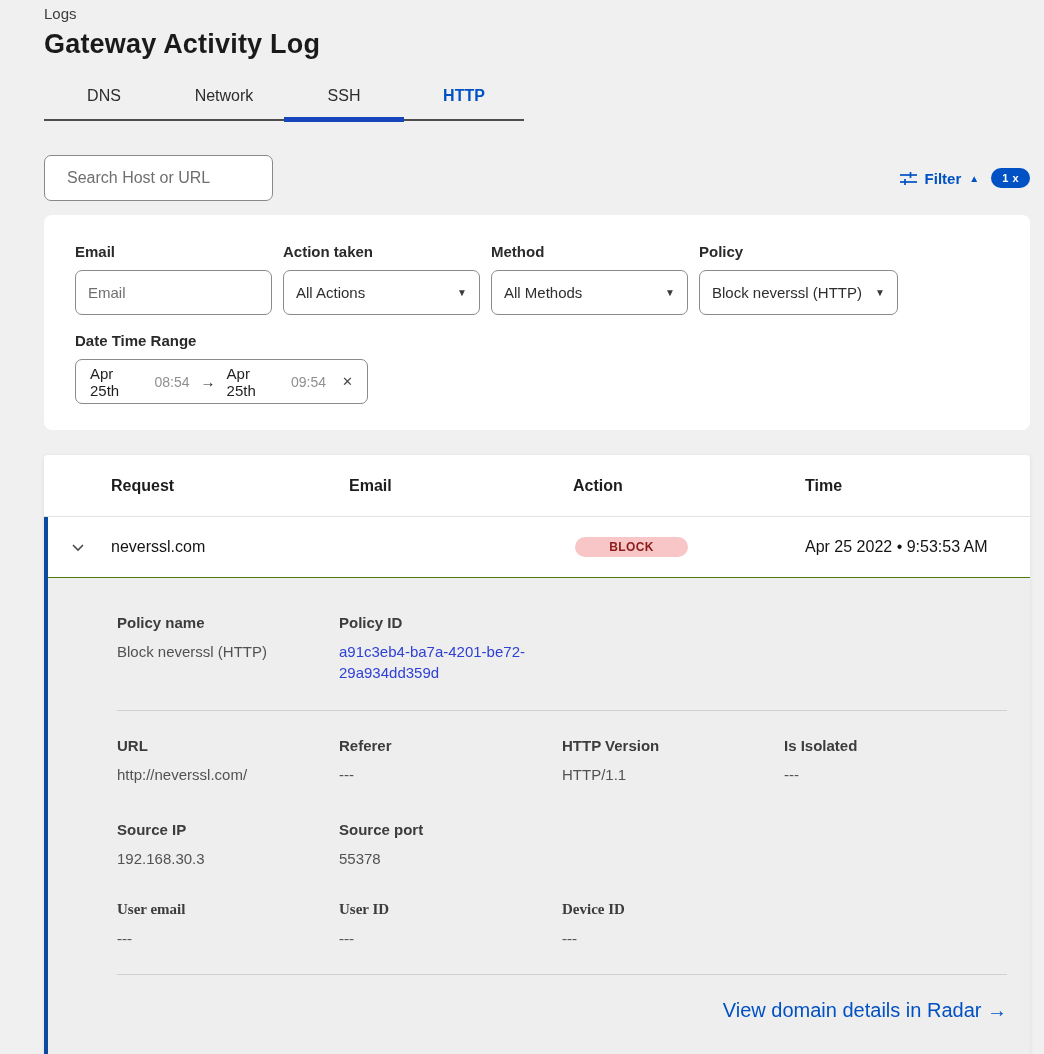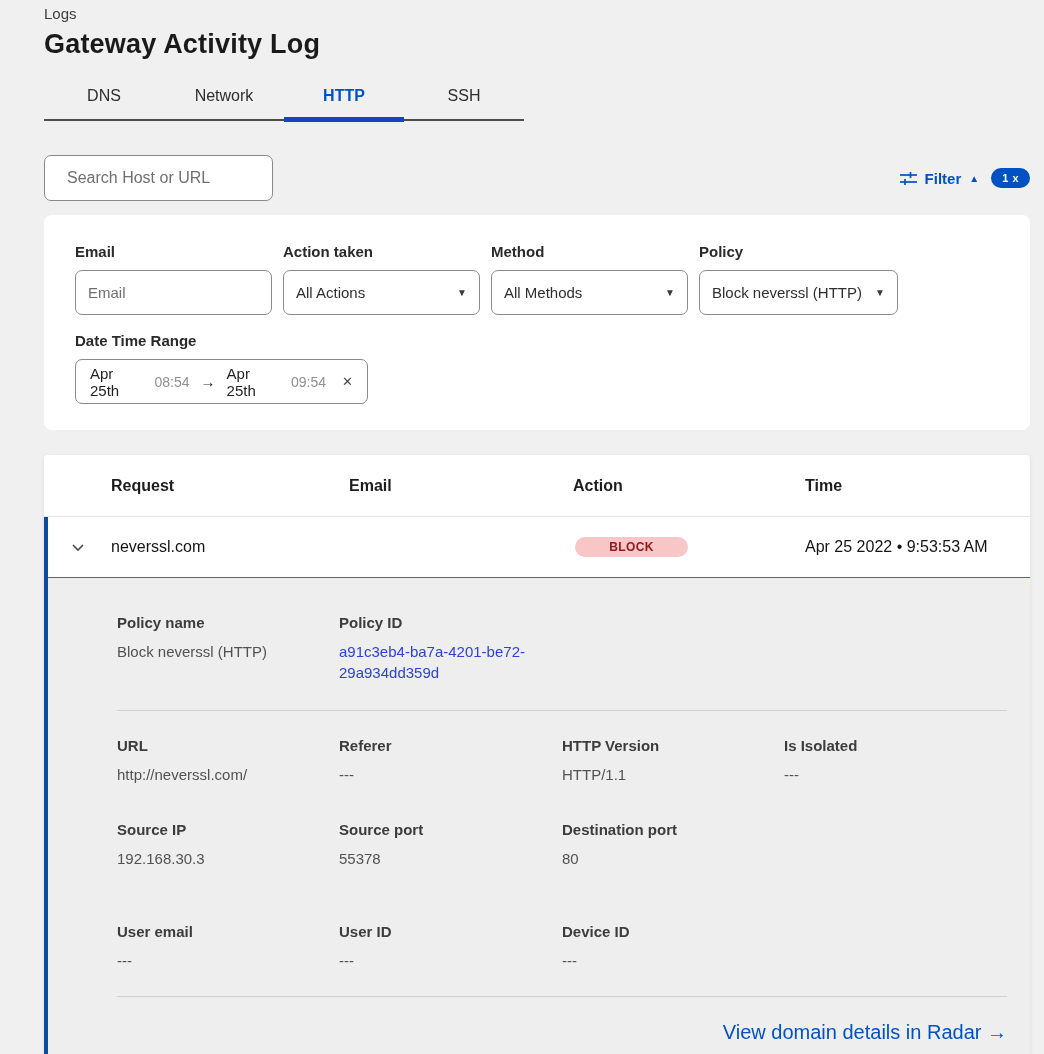--- a/index.html
+++ b/index.html
@@ -65,39 +65,39 @@
   .details { background: #eeeeee; height: 481px; padding: 36px 23px 0 73px; overflow: hidden; }
   .dsec1 { display: grid; grid-template-columns: 222px 1fr; }
   .dsec { display: grid; grid-template-columns: 222px 223px 222px 1fr; }
   .dlabel { font-size: 15px; font-weight: 700; color: #3c3c3c; }
   .dvalue { font-size: 15px; color: #525252; margin-top: 10px; line-height: 1.4; }
   .dvalue.link { color: #2f41d4; max-width: 200px; cursor: pointer; }
   .divider { border: none; border-top: 1px solid #d1d1d1; }
   .div1 { margin-top: 27px; }
   .sec2 { margin-top: 26px; }
   .sec3 { margin-top: 36px; }
-  .sec4 { margin-top: 54px; }
+  .sec4 { margin-top: 32px; font-family: Liberation Serif, serif; }
   .div2 { margin-top: 25px; }
   .radar-row { margin-top: 24px; text-align: right; }
   .radar-link { color: #0051c3; font-size: 20px; cursor: pointer; }
 </style>
 </head>
 <body>
 
 <div class="page">
 
   <div class="breadcrumb">Logs</div>
   <h1 class="page-title">Gateway Activity Log</h1>
 
   <div class="tabs">
     <div class="tab-row">
       <div class="tab">DNS</div>
       <div class="tab">Network</div>
+      <div class="tab">SSH</div>
       <div class="tab active">HTTP</div>
-      <div class="tab">SSH</div>
     </div>
     <div class="tabs-underline"></div>
     <div class="tabs-active-bar"></div>
   </div>
 
   <div class="toolbar">
     <div class="search-box">
       <svg width="17" height="17" viewBox="0 0 17 17" fill="none" stroke="#3c3c3c" stroke-width="1.7">
         <circle cx="7" cy="7" r="5.2"></circle>
         <line x1="11" y1="11" x2="15.5" y2="15.5"></line>
@@ -219,24 +219,20 @@
 
         <div class="dsec sec3">
           <div>
             <div class="dlabel">Source IP</div>
             <div class="dvalue">192.168.30.3</div>
           </div>
           <div>
             <div class="dlabel">Source port</div>
             <div class="dvalue">55378</div>
           </div>
-          <div>
-            <div class="dlabel">Destination port</div>
-            <div class="dvalue">80</div>
-          </div>
         </div>
 
         <div class="dsec sec4">
           <div>
             <div class="dlabel">User email</div>
             <div class="dvalue">---</div>
           </div>
           <div>
             <div class="dlabel">User ID</div>
             <div class="dvalue">---</div>

